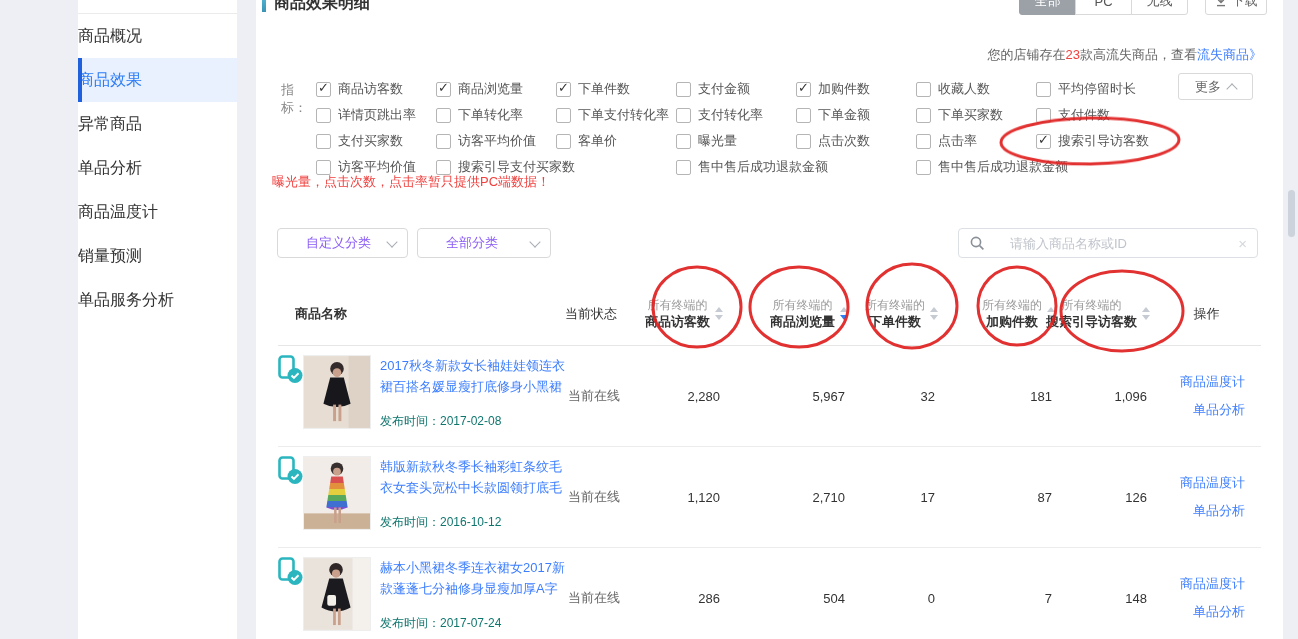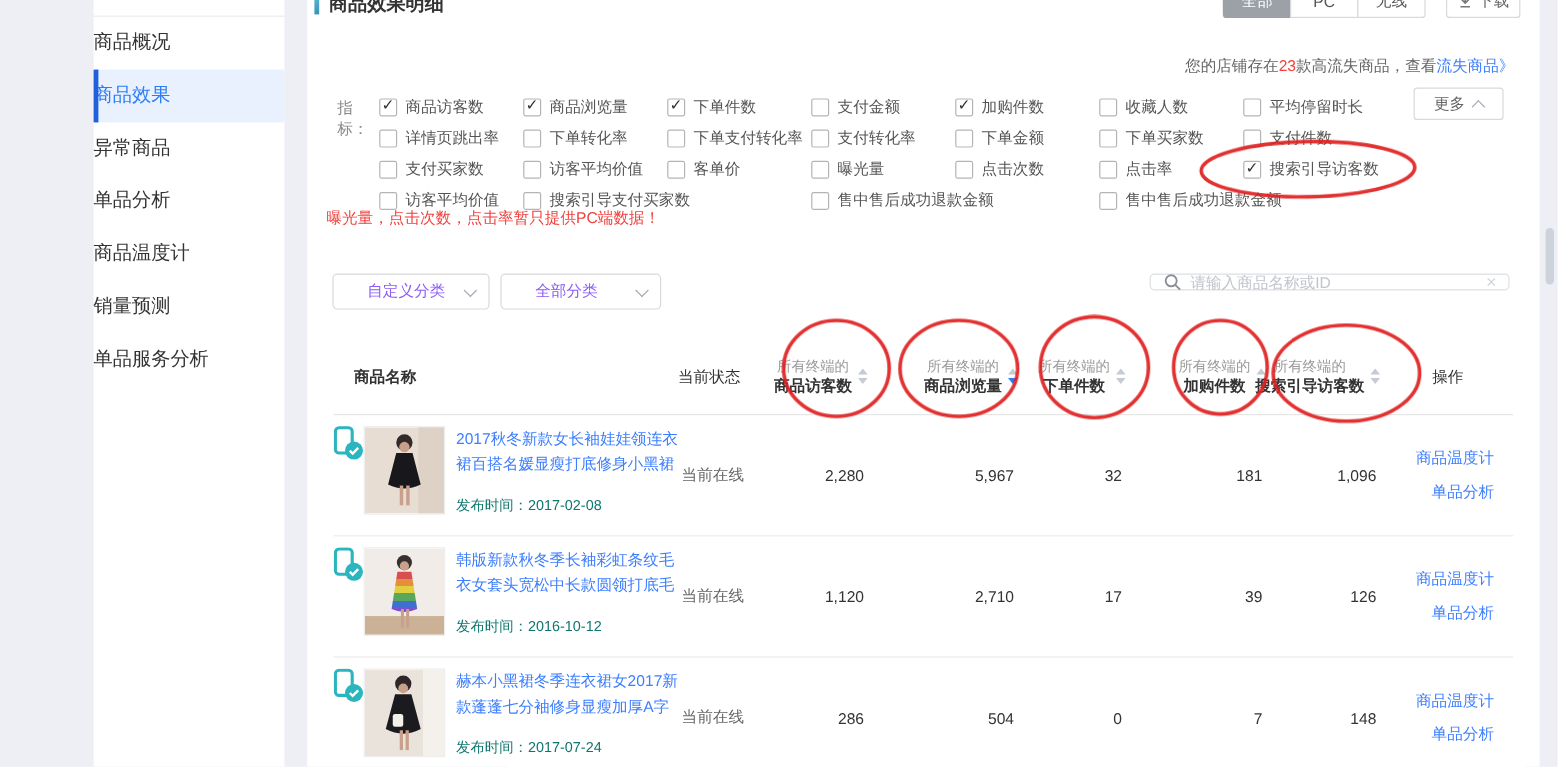--- a/index.html
+++ b/index.html
@@ -45,22 +45,22 @@
   .m-note{position:absolute;left:-9px;top:97px;font-size:13px;color:#f0413e;white-space:nowrap}
   .chev{width:7px;height:7px;border-right:1.5px solid #a8adb5;border-bottom:1.5px solid #a8adb5;display:inline-block}
   .chev.down{transform:rotate(45deg);margin-top:-3px}
   .chev.up{transform:rotate(-135deg);margin-top:4px}
   
   .selectors{position:absolute;top:228px;left:21px;display:flex;gap:9px}
   .select{width:131px;height:30px;border:1px solid #d9d9d9;border-radius:4px;background:#fff;display:flex;
           align-items:center;justify-content:space-between;padding:0 11px 0 28px;font-size:13px;color:#8b5cf6;
           cursor:pointer;box-sizing:border-box}
   .select.w2{width:134px}
-  .search{position:absolute;top:228px;right:25px;width:300px;height:14px;border:1px solid #dcdfe3;border-radius:4px;
-          background:#fff;display:flex;align-items:center;padding:0 10px;box-sizing:border-box;gap:5px}
+  .search{position:absolute;top:228px;right:25px;width:300px;height:30px;border:1px solid #dcdfe3;border-radius:4px;
+          background:#fff;display:flex;align-items:center;padding:0 10px;box-sizing:border-box;gap:23px}
   .search input{border:none;outline:none;flex:1;font-size:13px;color:#333;font-family:inherit;background:transparent}
   .search input::placeholder{color:#c0c4cc}
   .clear{color:#d4d7db;font-size:15px;cursor:pointer;line-height:1}
   
   .table{position:absolute;top:282px;left:22px;width:983px}
   .thead{display:flex;align-items:center;height:63px;border-bottom:1px solid #e6e6e6}
   .cell{box-sizing:border-box}
   .c-prod{width:287px;padding-left:17px;font-weight:bold;font-size:13px;color:#333}
   .c-status{width:75px;font-weight:normal;font-size:13px;color:#333}
   .c-m{display:flex;justify-content:flex-end;align-items:center;padding-right:2px}
@@ -389,21 +389,21 @@
         </svg>
         <div class="p-text">
           <a class="p-title">韩版新款秋冬季长袖彩虹条纹毛衣女套头宽松中长款圆领打底毛</a>
           <div class="p-pub">发布时间：2016-10-12</div>
         </div>
       </div>
       <div class="cell t-status">当前在线</div>
       <div class="cell t-m w-m1">1,120</div>
       <div class="cell t-m w-m2">2,710</div>
       <div class="cell t-m w-m3">17</div>
-      <div class="cell t-m w-m4">39</div>
+      <div class="cell t-m w-m4">87</div>
       <div class="cell t-m w-m5">126</div>
       <div class="cell t-op">
         <a>商品温度计</a>
         <a>单品分析</a>
       </div>
     </div>
 
     <div class="trow">
       <div class="cell t-prod">
         <svg class="badge" width="25" height="29" viewBox="0 0 25 29">

